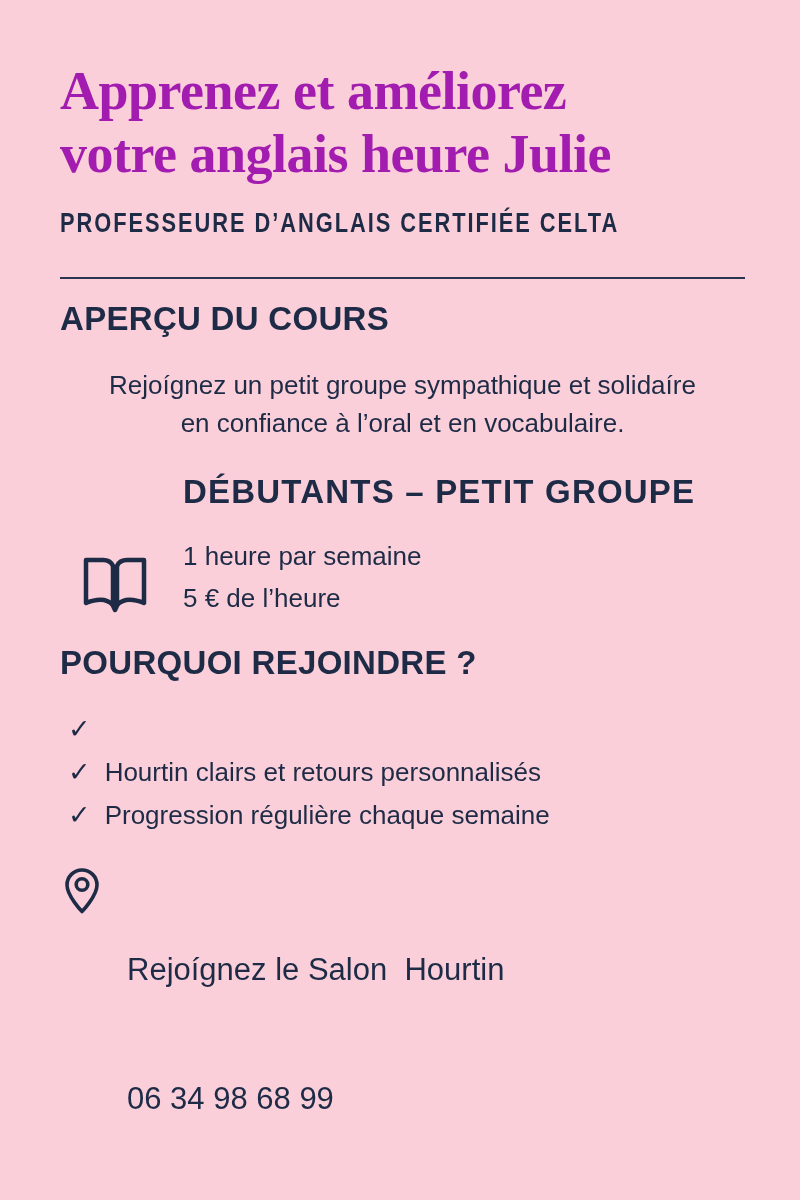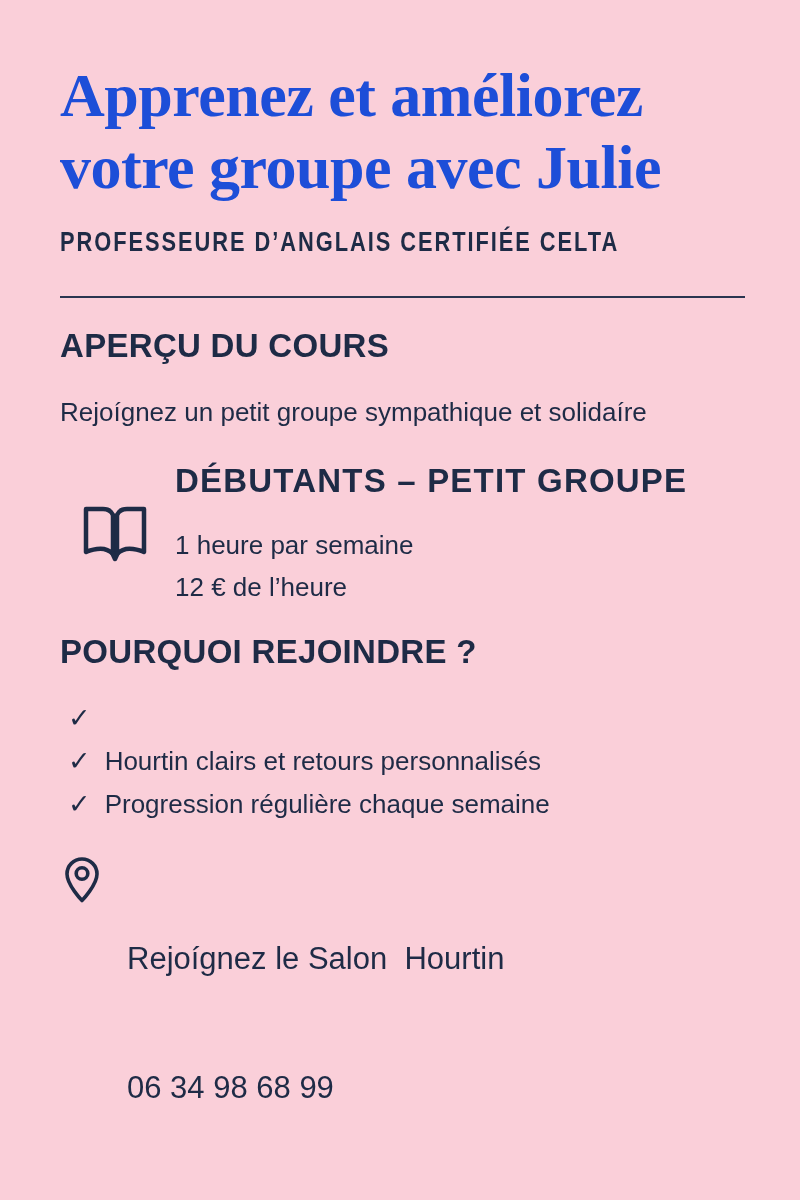--- a/index.html
+++ b/index.html
@@ -14,24 +14,24 @@
   .page{
     position:relative;
     width:800px;height:1200px;
     padding:0 55px 0 60px;
     box-sizing:border-box;
   }
   .title{
     margin:60px 0 16px 0;
     font-family:"Liberation Serif","DejaVu Serif",serif;
     font-weight:700;
-    font-size:62px;
+    font-size:54px;
     line-height:1.16;
     letter-spacing:-0.5px;
-    color:#1d4ed8;
+    color:#a21caf;
   }
   .subtitle{
     margin-top:22px;
     font-size:28px;
     font-weight:700;
     letter-spacing:2.5px;
     white-space:nowrap;
     transform:scaleX(0.78);
     transform-origin:left center;
   }
@@ -41,33 +41,33 @@
     border-top:2px solid #2a3550;
     width:100%;
   }
   .section-heading{
     font-size:33px;
     font-weight:700;
     letter-spacing:0.3px;
     line-height:1.2;
     white-space:nowrap;
   }
-  .overview-heading{ margin-top:28px; }
+  .overview-heading{ margin-top:20px; }
   .overview-text{
     margin-top:12px;
     font-size:26px;
     line-height:38px;
   }
-  .overview-text div{ white-space:nowrap; }
+  .overview-text div{ white-space:nowrap;text-align:center; }
   .course-row{
     margin-top:30px;
     margin-left:15px;
     display:flex;
-    align-items:center;
-    gap:20px;
+    align-items:flex-end;
+    gap:28px;
   }
   .book-icon svg{ display:block; width:80px; height:68px; }
   .course-title{
     font-size:33px;
     font-weight:700;
     letter-spacing:1.2px;
     line-height:40px;
     white-space:nowrap;
   }
   .course-details{
@@ -107,46 +107,47 @@
     font-size:31px;
     line-height:43px;
     white-space:pre-wrap;
   }
 </style>
 </head>
 <body>
 
 <div class="page">
 
-  <h1 class="title"><span>Apprenez et améliorez</span><br><span>votre groupe avec Julie</span></h1>
+  <h1 class="title"><span>Apprenez et améliorez</span><br><span>votre anglais heure Julie</span></h1>
 
   <div class="subtitle">PROFESSEURE D’ANGLAIS CERTIFIÉE CELTA</div>
 
   <hr class="divider">
 
   <section>
     <h2 class="section-heading overview-heading">APERÇU DU COURS</h2>
     <div class="overview-text">
       <div>Rejoígnez un petit groupe sympathique et solidaíre</div>
+      <div>en confiance à l’oral et en vocabulaire.</div>
     </div>
   </section>
 
   <section class="course-row">
     <span class="book-icon">
       <svg viewBox="0 0 80 68" fill="none" stroke="#1e2b46" stroke-width="4.5" stroke-linecap="round" stroke-linejoin="round">
         <path d="M11 9 L28 9 C33.5 9 36.5 11.5 38 15 L38 54 C34 50 28 48 22 49 C18 49.6 13.5 50.6 11 52 Z"></path>
         <path d="M69 9 L52 9 C46.5 9 43.5 11.5 42 15 L42 54 C46 50 52 48 58 49 C62 49.6 66.5 50.6 69 52 Z"></path>
         <path d="M37.5 53.5 L40 59 L42.5 53.5"></path>
       </svg>
     </span>
     <div>
       <div class="course-title">DÉBUTANTS – PETIT GROUPE</div>
       <div class="course-details">
         <div>1 heure par semaine</div>
-        <div>12 € de l’heure</div>
+        <div>5 € de l’heure</div>
       </div>
     </div>
   </section>
 
   <section>
     <h2 class="section-heading why-heading">POURQUOI REJOINDRE ?</h2>
     <ul class="checklist">
       <li>
         <span class="check">✓</span>
       </li>

